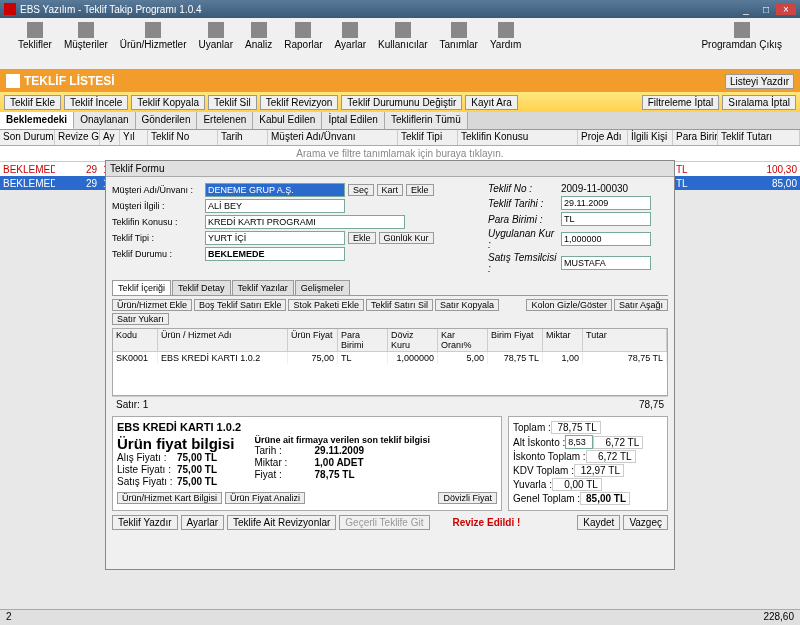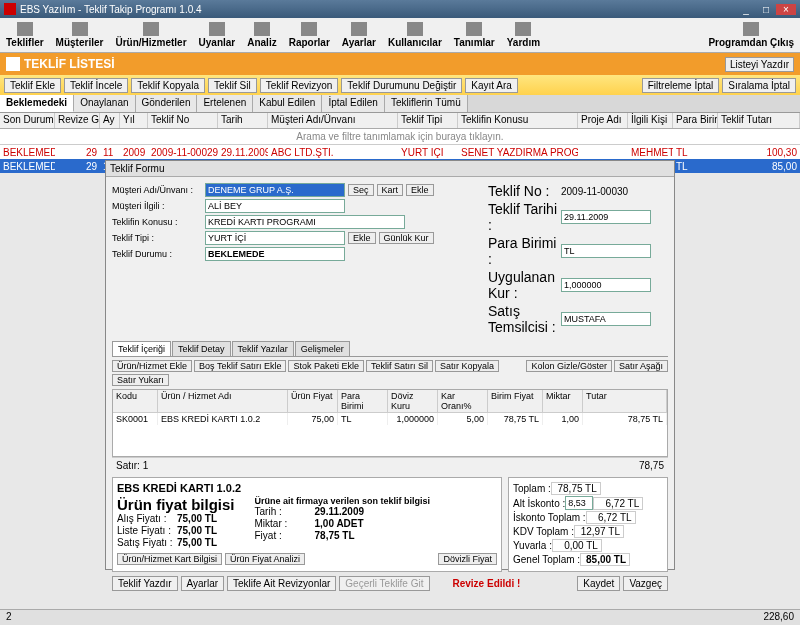--- a/index.html
+++ b/index.html
@@ -2,21 +2,21 @@
 <html><head>
 <meta charset="utf-8">
 <style>
 * { box-sizing: border-box; margin: 0; padding: 0; font-family: Tahoma, sans-serif; font-size: 10px; }
 body { background: #e8e8e8; width: 800px; height: 625px; overflow: hidden; }
 .titlebar { background: linear-gradient(#5a7a9a,#3a5a7a); color: #fff; height: 18px; display: flex; align-items: center; padding: 0 4px; }
 .titlebar .icon { width: 12px; height: 12px; background: #c00; margin-right: 4px; display: inline-block; }
 .titlebar .ctrls { margin-left: auto; display: flex; }
 .titlebar .ctrls span { width: 20px; text-align: center; cursor: pointer; }
 .titlebar .ctrls .close { background: #c44; }
-.toolbar { background: #f0f0f0; border-bottom: 1px solid #aaa; height: 35px; display: flex; padding: 2px 0; font-weight: bold; }
+.toolbar { background: #f0f0f0; border-bottom: 1px solid #aaa; height: 52px; display: flex; padding: 2px 12px; }
 .tbtn { display: flex; flex-direction: column; align-items: center; padding: 2px 6px; cursor: pointer; }
 .tbtn .ic { width: 16px; height: 16px; background: #888; margin-bottom: 1px; }
 .tbtn.right { margin-left: auto; }
 .header { background: #f29c2b; height: 22px; display: flex; align-items: center; padding: 0 6px; }
 .header .hic { width: 14px; height: 14px; background: #fff; margin-right: 4px; }
 .header .htxt { color: #fff; font-weight: bold; font-size: 12px; }
 .header .hbtn { margin-left: auto; background: #eee; border: 1px solid #999; padding: 1px 4px; cursor: pointer; }
 .actbar { background: linear-gradient(#ffe680,#ffd24d); height: 20px; display: flex; align-items: center; padding: 0 4px; gap: 3px; }
 .btn { background: #f0f0f0; border: 1px solid #999; padding: 1px 5px; cursor: pointer; white-space: nowrap; }
 .btn.bold { font-weight: normal; }
@@ -28,21 +28,21 @@
 .filterbar { text-align: center; color: #888; padding: 2px; background: #fff; border-bottom: 1px solid #ccc; }
 .row { display: flex; height: 14px; align-items: center; font-size: 9px; }
 .row.r1 { background: #fff; }
 .row.r2 { background: #2a6acc; color: #fff; }
 .row .cell { padding: 0 3px; overflow: hidden; white-space: nowrap; }
 .form { position: absolute; left: 105px; top: 160px; width: 570px; height: 410px; background: #f0f0f0; border: 1px solid #888; }
 .formtitle { background: #e0e0e0; padding: 2px 4px; border-bottom: 1px solid #aaa; }
 .formbody { padding: 6px; }
 .frow { display: flex; align-items: center; margin-bottom: 2px; gap: 3px; }
 .lbl { width: 90px; font-size: 9px; }
-.lbl2 { width: 70px; font-size: 14px; }
+.lbl2 { width: 70px; font-size: 10px; font-style: italic; }
 .inp { border: 1px solid #7a9; padding: 1px 2px; font-size: 9px; background: #fff; }
 .inp.sel { background: #2a6acc; color: #fff; }
 .sbtn { background: #eee; border: 1px solid #999; padding: 0 4px; cursor: pointer; font-size: 9px; }
 .itabs { display: flex; border-bottom: 1px solid #999; margin-top: 4px; }
 .itab { padding: 2px 5px; border: 1px solid #999; border-bottom: none; background: #e0e0e0; cursor: pointer; font-size: 9px; margin-right: 1px; }
 .itab.active { background: #fff; }
 .ibar { display: flex; gap: 2px; padding: 3px 0; flex-wrap: wrap; }
 .igrid { border: 1px solid #aaa; background: #fff; height: 68px; }
 .ighead { display: flex; background: #f0f0f0; border-bottom: 1px solid #ccc; }
 .igh { border-right: 1px solid #ccc; padding: 1px 3px; font-size: 9px; }

